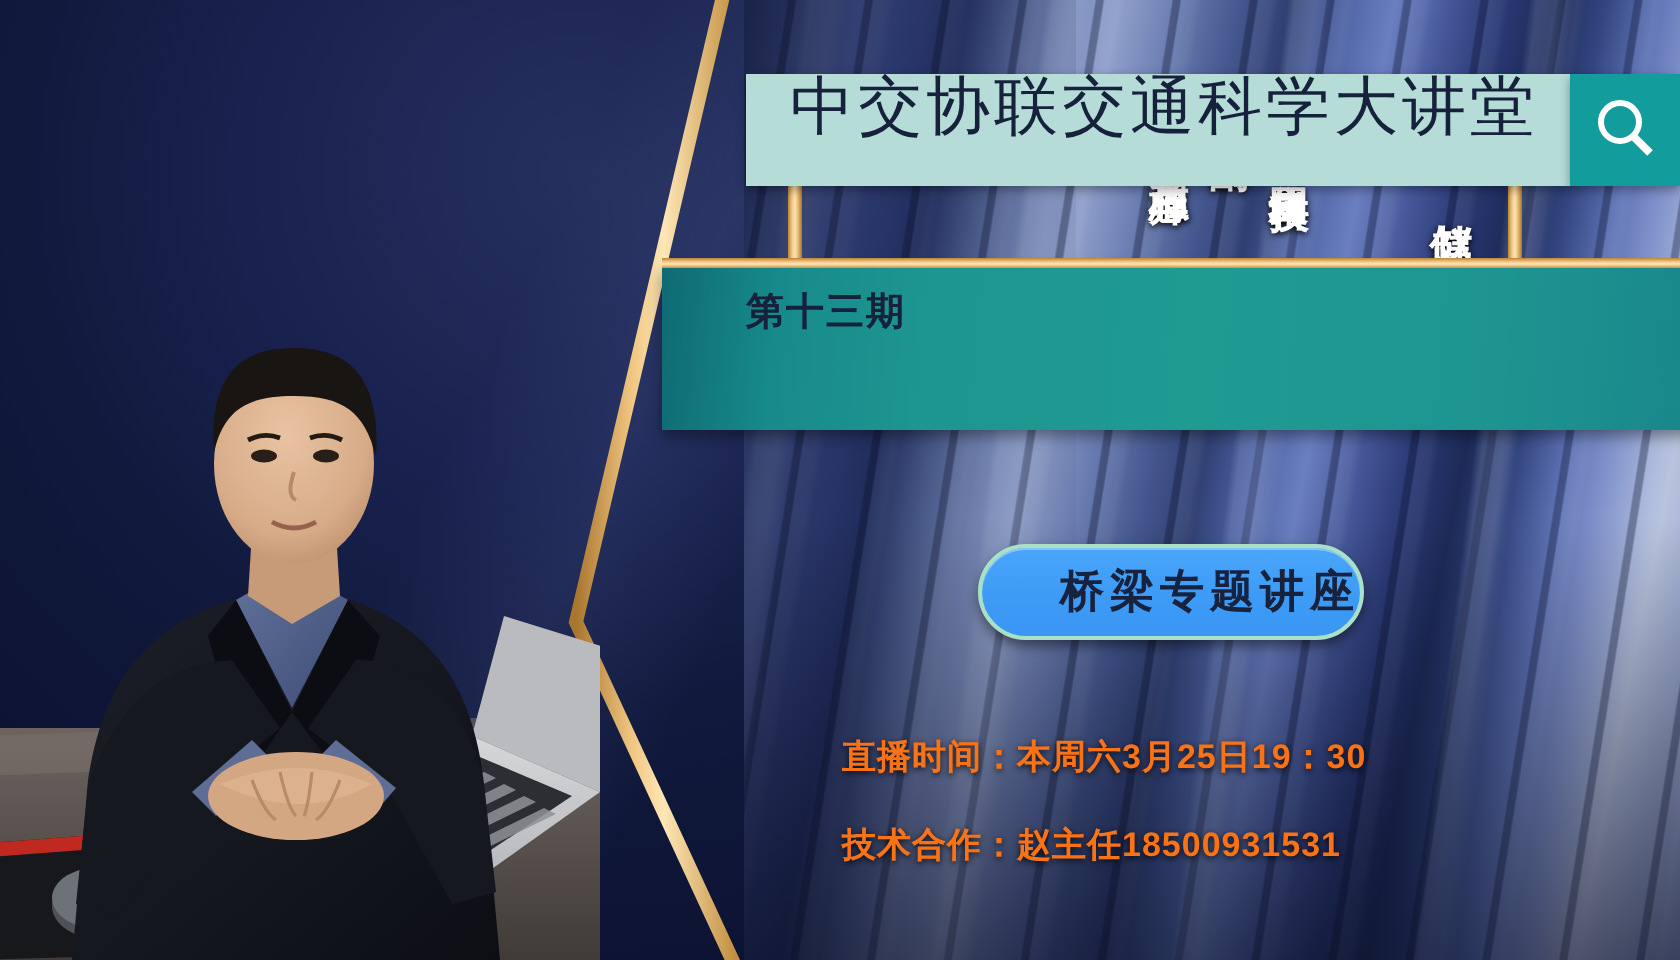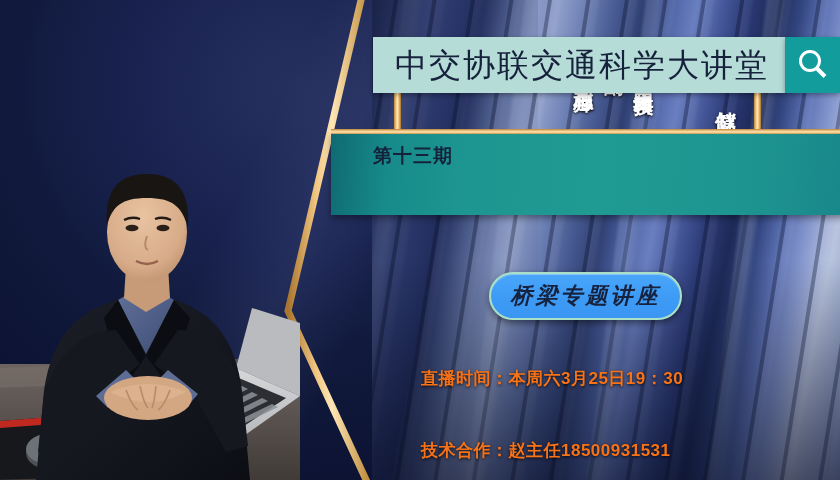--- a/index.html
+++ b/index.html
@@ -78,21 +78,21 @@
   .vname{ right:103px; top:94px; font-size:22px; }
   .vrole1{ right:186px; top:50px; font-size:20px; }
   .vrole2{ right:216px; top:50px; font-size:20px; }
   .vrole3{ right:246px; top:50px; font-size:20px; }
 
   
   .titlebar{
     position:absolute;left:373px;top:37px;width:412px;height:56px;
     background:#b6dcd7;
     box-shadow:0 2px 5px rgba(0,0,0,.35);
-    display:flex;align-items:center;
+    display:flex;align-items:flex-start;
   }
   .titlebar .txt{
     color:#16213c;font-size:32px;letter-spacing:2px;
     padding-left:22px;font-weight:400;line-height:1;
     white-space:nowrap;
   }
   .searchbox{
     position:absolute;left:785px;top:37px;width:55px;height:56px;
     background:#139c9c;display:flex;align-items:center;justify-content:center;
     box-shadow:0 2px 5px rgba(0,0,0,.35);
@@ -124,33 +124,33 @@
     color:#12203a;font-size:25px;letter-spacing:0px;white-space:nowrap;
   }
 
   
   .pill{
     position:absolute;left:489px;top:272px;width:189px;height:44px;
     border-radius:24px;
     background:linear-gradient(to bottom,#4aa6fb 0%,#3d9bf6 55%,#3a96f2 100%);
     border:2px solid #a9e0c6;
     box-shadow:0 3px 6px rgba(0,0,0,.45), inset 0 1px 0 rgba(255,255,255,.35);
-    display:flex;align-items:center;justify-content:center;font-style:italic;
+    display:flex;align-items:center;justify-content:flex-end;
   }
   .pill span{
     color:#17233e;font-size:22px;font-weight:bold;letter-spacing:3px;white-space:nowrap;
   }
 
   
   .info{
     position:absolute;color:#f97316;font-size:17px;font-weight:bold;
     letter-spacing:.5px;text-shadow:0 1px 3px rgba(0,0,0,.8);white-space:nowrap;
   }
   .info1{ left:421px; top:367px; }
-  .info2{ left:421px; top:411px;margin-top:28px; }
+  .info2{ left:421px; top:411px; }
 </style>
 </head>
 <body>
 
 <div id="poster">
 
   <div class="right-bg">
     <div class="streaks"></div>
     <div class="streaks2"></div>
     <div class="darkzone"></div>

